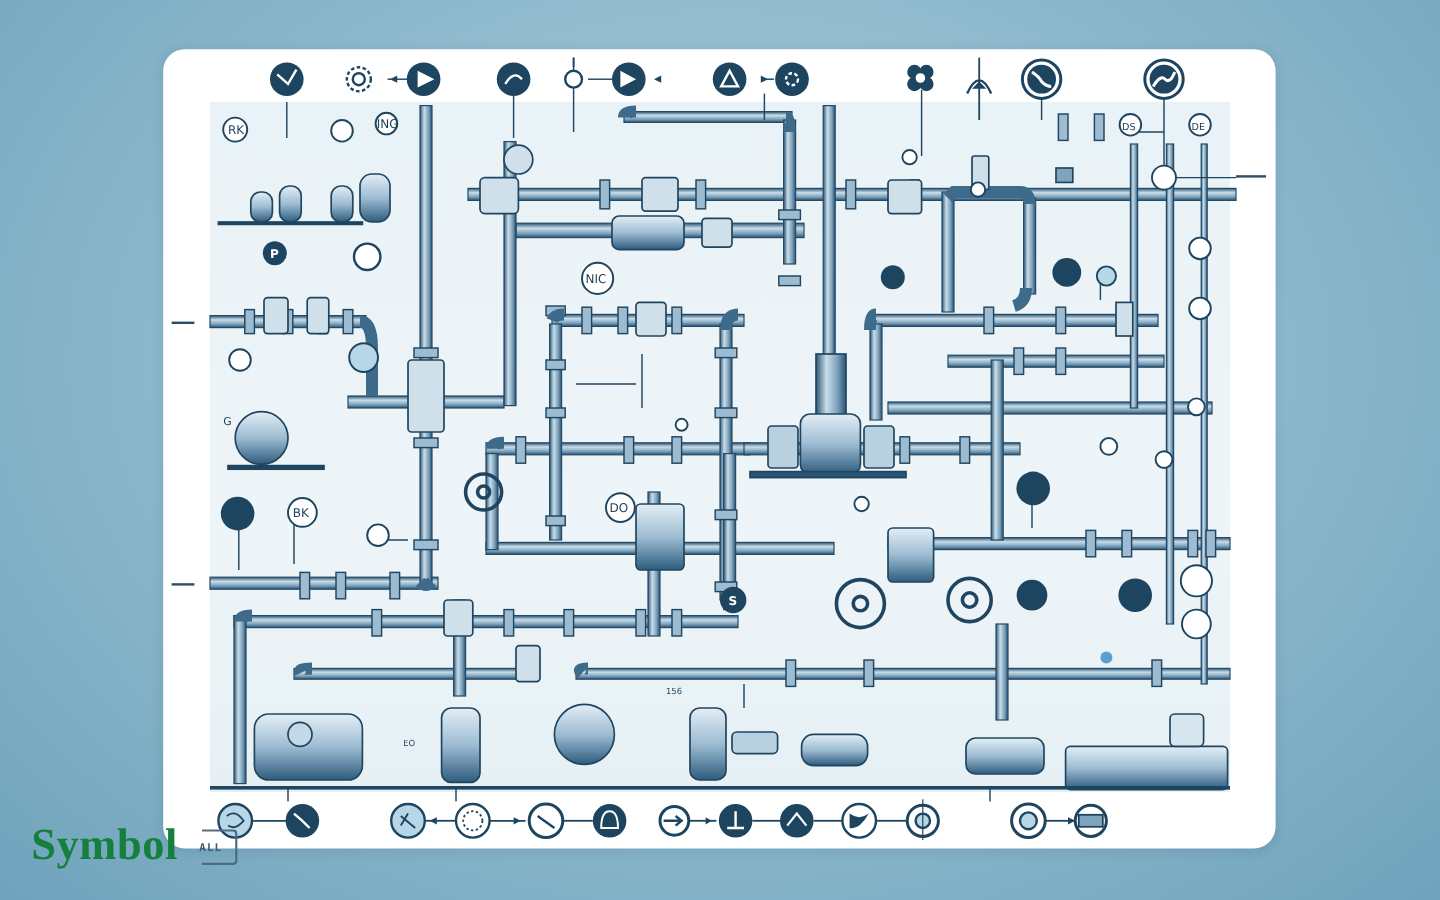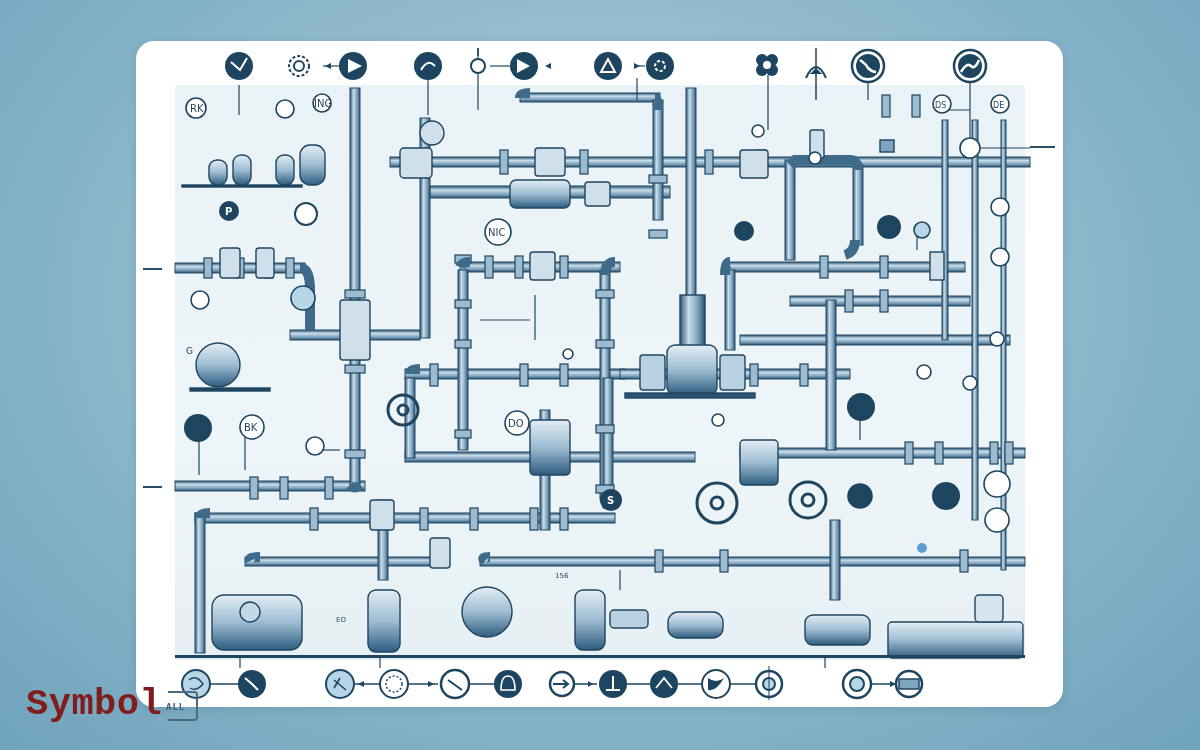--- a/index.html
+++ b/index.html
@@ -2,21 +2,21 @@
 <html><head>
 <meta charset="utf-8">
 <style>
   html,body{margin:0;padding:0;}
   body{width:1200px;height:750px;overflow:hidden;position:relative;
     background:radial-gradient(ellipse at 50% 40%, #b9d6e3 0%, #93bccf 45%, #6fa3bc 100%);
     font-family:"Liberation Sans", sans-serif;}
   .card{position:absolute;left:136px;top:41px;width:927px;height:666px;background:#ffffff;border-radius:18px;box-shadow:0 2px 10px rgba(30,70,100,.15);}
   .panel{position:absolute;left:175px;top:85px;width:850px;height:575px;background:linear-gradient(180deg,#e9f2f6 0%, #eef5f8 60%, #e6f0f4 100%);}
   svg.diagram{position:absolute;left:0;top:0;width:1200px;height:750px;}
-  .brand{position:absolute;left:26px;top:683px;color:#7f1d1d;font-weight:bold;font-size:37px;letter-spacing:0.5px;font-family:Liberation Mono, monospace;text-align:right;}
+  .brand{position:absolute;left:26px;top:683px;color:#15803d;font-weight:bold;font-size:37px;letter-spacing:0.5px;font-family:Liberation Serif, serif;text-align:right;}
   .brand-box{position:absolute;left:168px;top:691px;width:28px;height:26px;border:2px solid #4c6a80;border-left:none;border-radius:0 4px 4px 0;}
   .brand-all{position:absolute;left:166px;top:702px;font-size:9px;color:#3b5a70;font-weight:bold;letter-spacing:1px;font-family:"DejaVu Sans Mono", monospace;}
   .tag{font-family:"DejaVu Sans", sans-serif;font-size:10px;fill:#1f3f56;}
 </style>
 </head>
 <body>
 
 <div class="card"></div>
 <div class="panel"></div>
 

